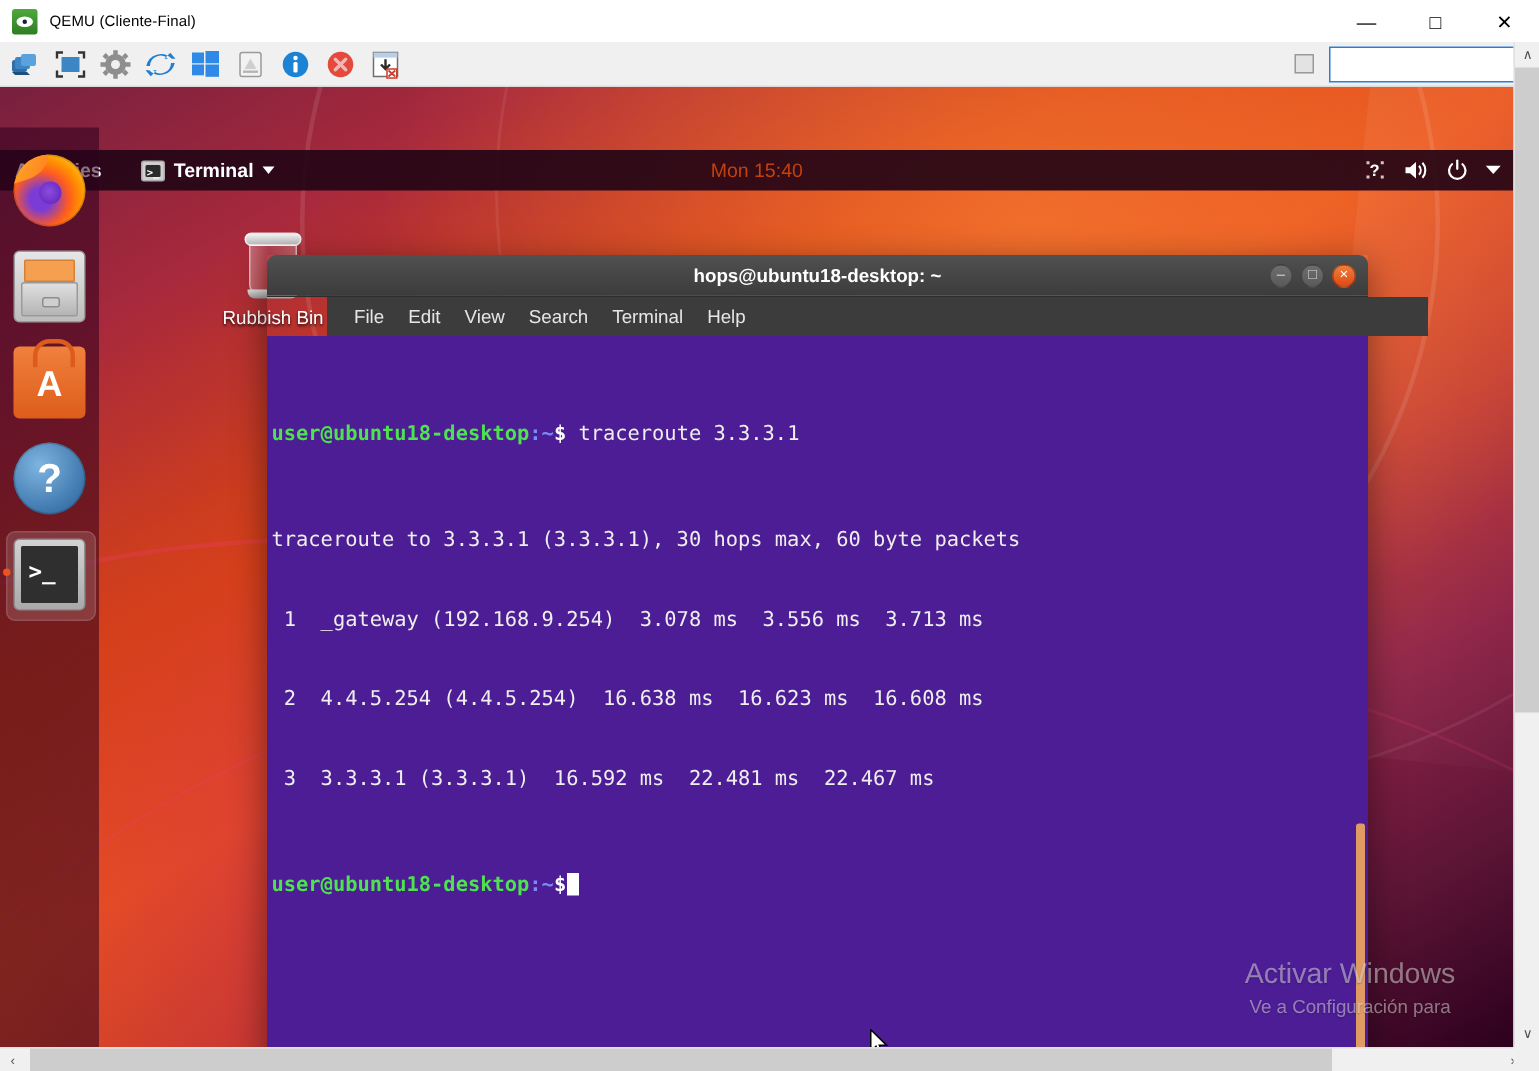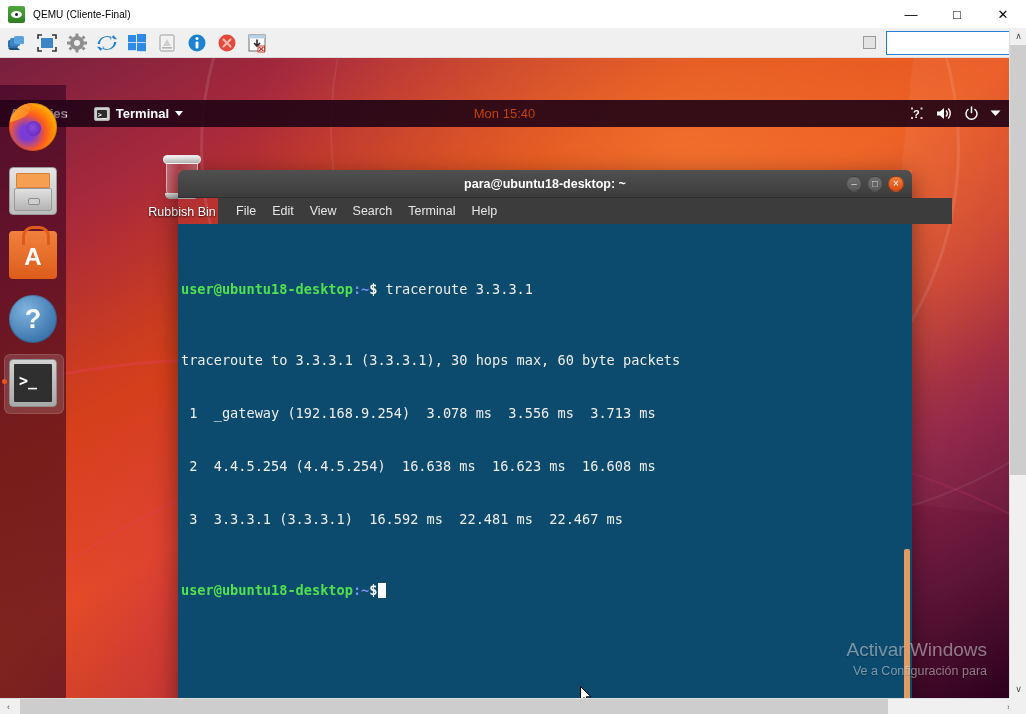--- a/index.html
+++ b/index.html
@@ -379,21 +379,21 @@
     display: flex; align-items: center; gap: 0px;
     padding-left: 10px;
     margin-left: 40px;
   }
   .term-menu-item {
     font-size: 12.5px; color: #e6e6e6; padding: 0 8px; line-height: 26px;
   }
 
   #terminal-body {
     width: 100%; height: 489px;
-    background: #0c4a6e;
+    background: #4c1d95;
     padding: 4px 0 0 2px;
     position: relative;
     font-family: "DejaVu Sans Mono", monospace;
     font-size: 13.6px; line-height: 17.7px;
     color: #eeeeec;
     white-space: pre;
     overflow: hidden;
     border-radius: 0 0 4px 4px;
   }
   .term-line { padding-left: 1px; }
@@ -404,22 +404,22 @@
     display: inline-block; width: 8px; height: 15px;
     background: #ffffff; vertical-align: -3px; margin-left: 1px;
   }
   #terminal-scrollbar {
     position: absolute; right: 2px; top: 325px; width: 6px; height: 218px;
     background: #e09a63; border-radius: 2px;
   }
 
   
   #activation-watermark {
-    position: absolute; right: 22px; bottom: 18px;
-    text-align: right; color: rgba(255,255,255,.45);
+    position: absolute; right: 9px; bottom: 18px;
+    text-align: center; color: rgba(255,255,255,.45);
     text-shadow: 0 1px 1px rgba(0,0,0,.25);
     width: 200px;
   }
   #watermark-title { font-size: 19px; line-height: 24px; }
   #watermark-sub { font-size: 12.5px; line-height: 18px; }
 
   
   #mouse-cursor {
     position: absolute; left: 580px; top: 628px;
     width: 12px; height: 19px; pointer-events: none; z-index: 50;
@@ -624,21 +624,21 @@
         <div id="trash-body"></div>
         <div id="trash-lid"></div>
         <div id="trash-base"></div>
       </div>
       <div id="desktop-icon-trash-label">Rubbish Bin</div>
     </div>
 
     <div id="terminal-window">
 
       <div id="terminal-titlebar">
-        <span id="terminal-title-text">para@ubuntu18-desktop: ~</span>
+        <span id="terminal-title-text">hops@ubuntu18-desktop: ~</span>
         <div id="terminal-window-buttons">
           <span class="term-wb" id="term-wb-min">
             <span>–</span>
           </span>
           <span class="term-wb" id="term-wb-max">
             <span>□</span>
           </span>
           <span class="term-wb" id="term-wb-close">
             <span>×</span>
           </span>

